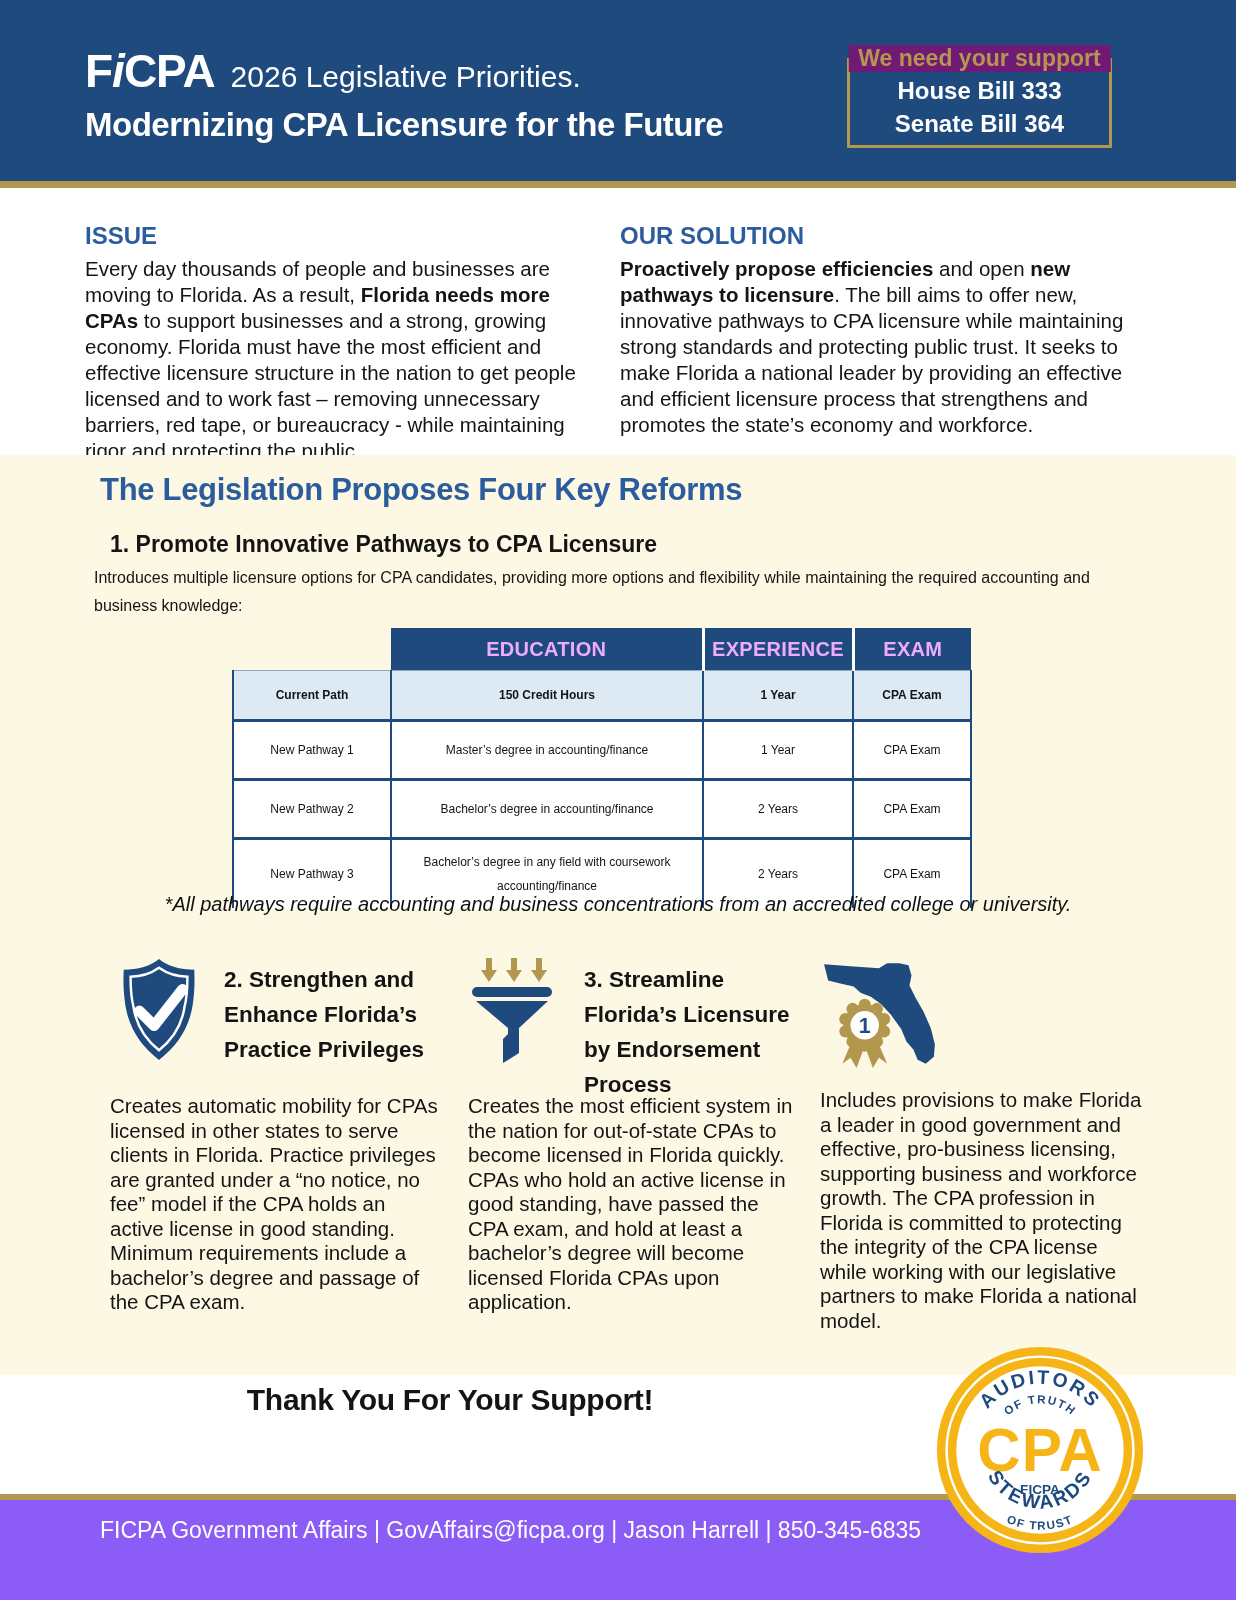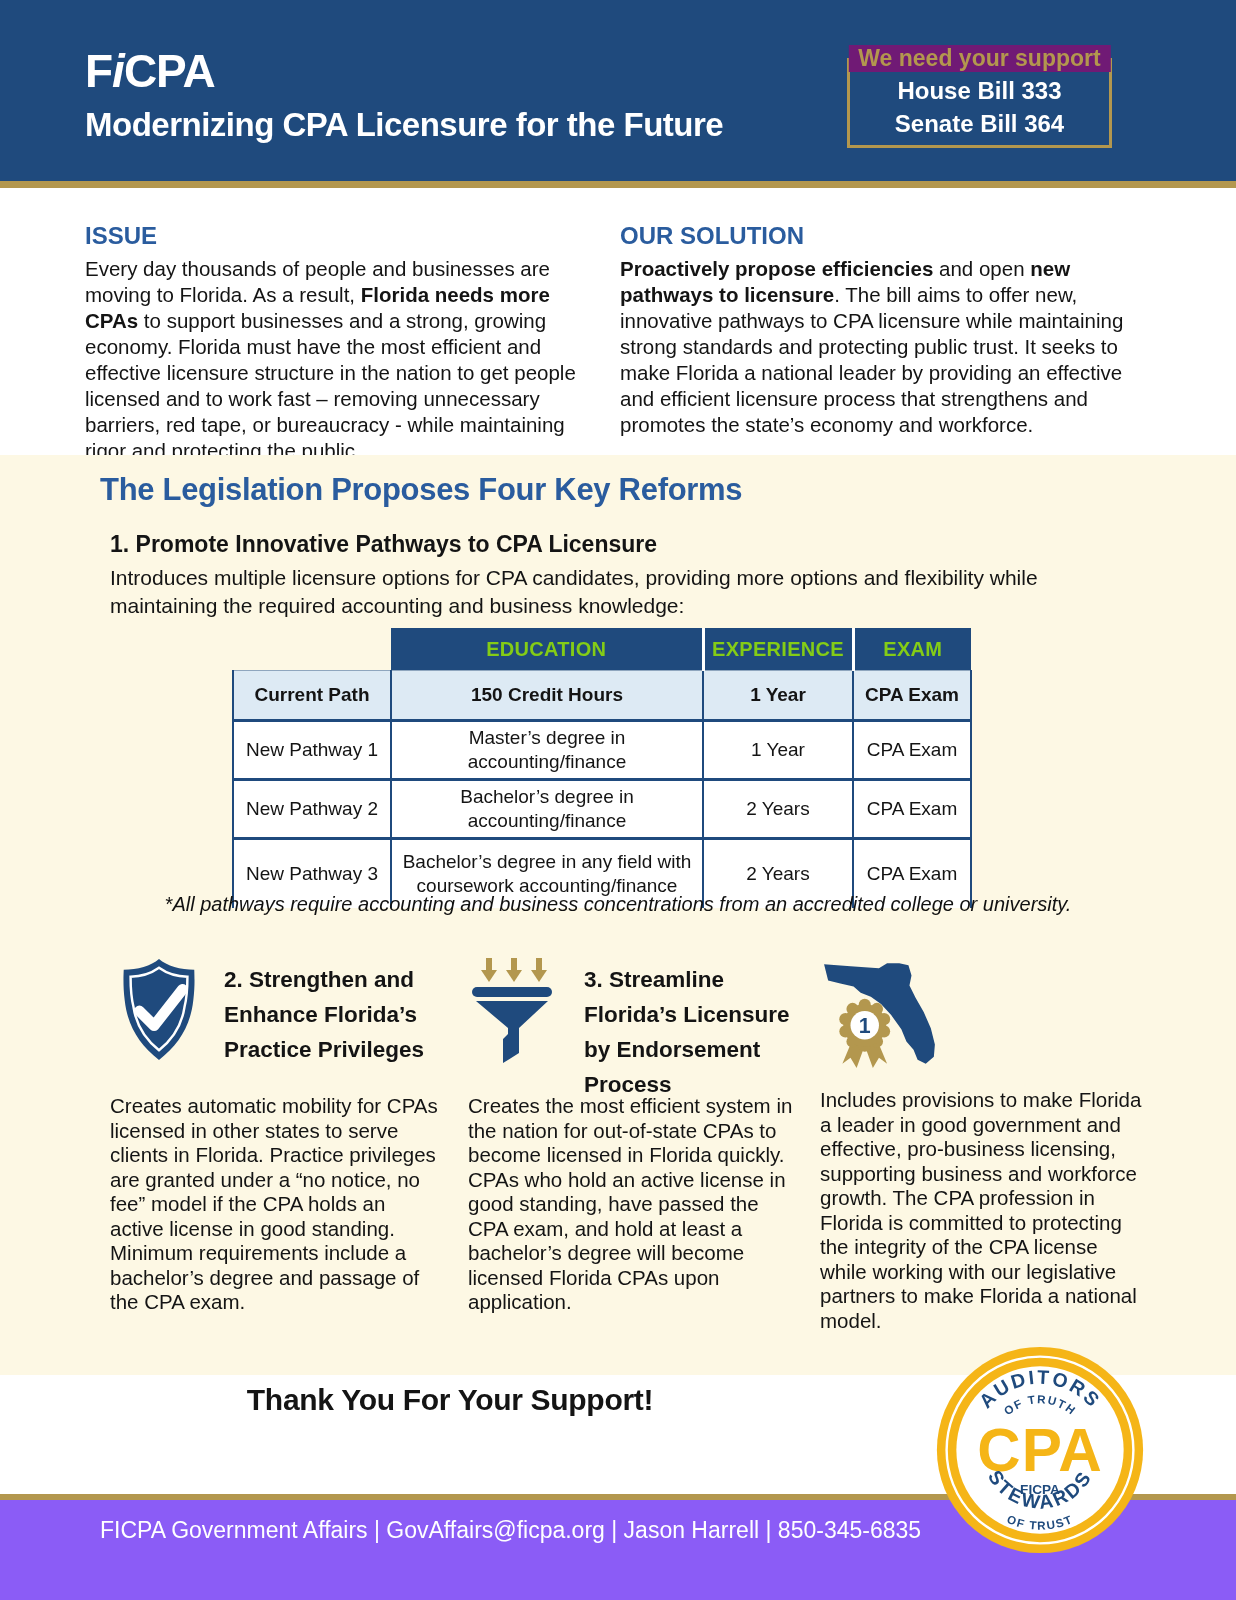--- a/index.html
+++ b/index.html
@@ -34,31 +34,31 @@
   .two-col-heading { font-size:24px; font-weight:bold; color:#2A5C9E; margin:0 0 6px 0; }
   .body-text { font-size:20.5px; line-height:26px; margin:0; }
   .issue-col { left:85px; top:222px; width:522px; }
   .solution-col { left:620px; top:222px; width:530px; }
 
   
   .cream-bg { left:0; top:455px; width:1236px; height:920px; background:#FDF8E4; }
   .reforms-heading { left:100px; top:472px; width:1060px; font-size:31px; font-weight:bold;
     color:#2A5C9E; letter-spacing:-0.3px; }
   .reform1-title { left:110px; top:531px; width:1020px; font-size:23px; font-weight:bold; }
-  .reform1-desc { left:110px; top:564px; width:1020px; font-size:21px; line-height:28px; }
+  .reform1-desc { left:94px; top:564px; width:1020px; font-size:16px; line-height:28px; }
 
   
   .ptable-wrap { left:232px; top:628px; width:738px; }
   table.ptable { border-collapse:collapse; table-layout:fixed; width:738px; }
-  .ptable th { background:#1F4A7D; color:#84cc16; font-size:20px; font-weight:bold;
+  .ptable th { background:#1F4A7D; color:#f0abfc; font-size:20px; font-weight:bold;
     height:40px; letter-spacing:0.3px; }
   .ptable th.corner { background:transparent; border:none; }
   .ptable th.gap-left { border-left:3px solid #ffffff; }
   .ptable td { border:2px solid #1F4A7D; text-align:center; vertical-align:middle;
-    font-size:19px; line-height:24px; background:#fff; padding:2px 8px; }
+    font-size:12px; line-height:24px; background:#fff; padding:2px 8px; }
   .ptable tr.highlight td { background:#DDEAF4; font-weight:bold; border-top:1px solid #8FA6BE; }
   .ptable tr.r1 td { height:44px; }
   .ptable tr.r2 td, .ptable tr.r3 td { height:52px; }
   .ptable tr.r2 td, .ptable tr.r3 td, .ptable tr.r4 td { border-top:3px solid #1F4A7D; }
   .ptable tr.r4 td { height:64px; }
   .ptable tr:last-child td { border-bottom:none; }
   .footnote { left:128px; top:893px; width:980px; text-align:center; font-style:italic;
     font-size:20px; color:#111; }
 
   
@@ -78,20 +78,21 @@
   .footer-text { position:absolute; left:100px; top:17px; color:#fff; font-size:23px; }
   .seal { left:933px; top:1343px; width:214px; height:214px; z-index:5; }
 </style>
 </head>
 <body>
 
 <div class="abs header">
   <div class="header-inner">
     <div class="logo-row">
       <span class="logo"><span>F</span><span class="logo-i">i</span><span>CPA</span></span>
+      <span class="header-title">2026 Legislative Priorities.</span>
     </div>
     <div class="header-subtitle">Modernizing CPA Licensure for the Future</div>
   </div>
   <div class="abs support-box">
     <div class="support-label">We need your support</div>
     <div class="bills">
       <div class="bill-line">House Bill 333</div>
       <div class="bill-line">Senate Bill 364</div>
     </div>
   </div>

